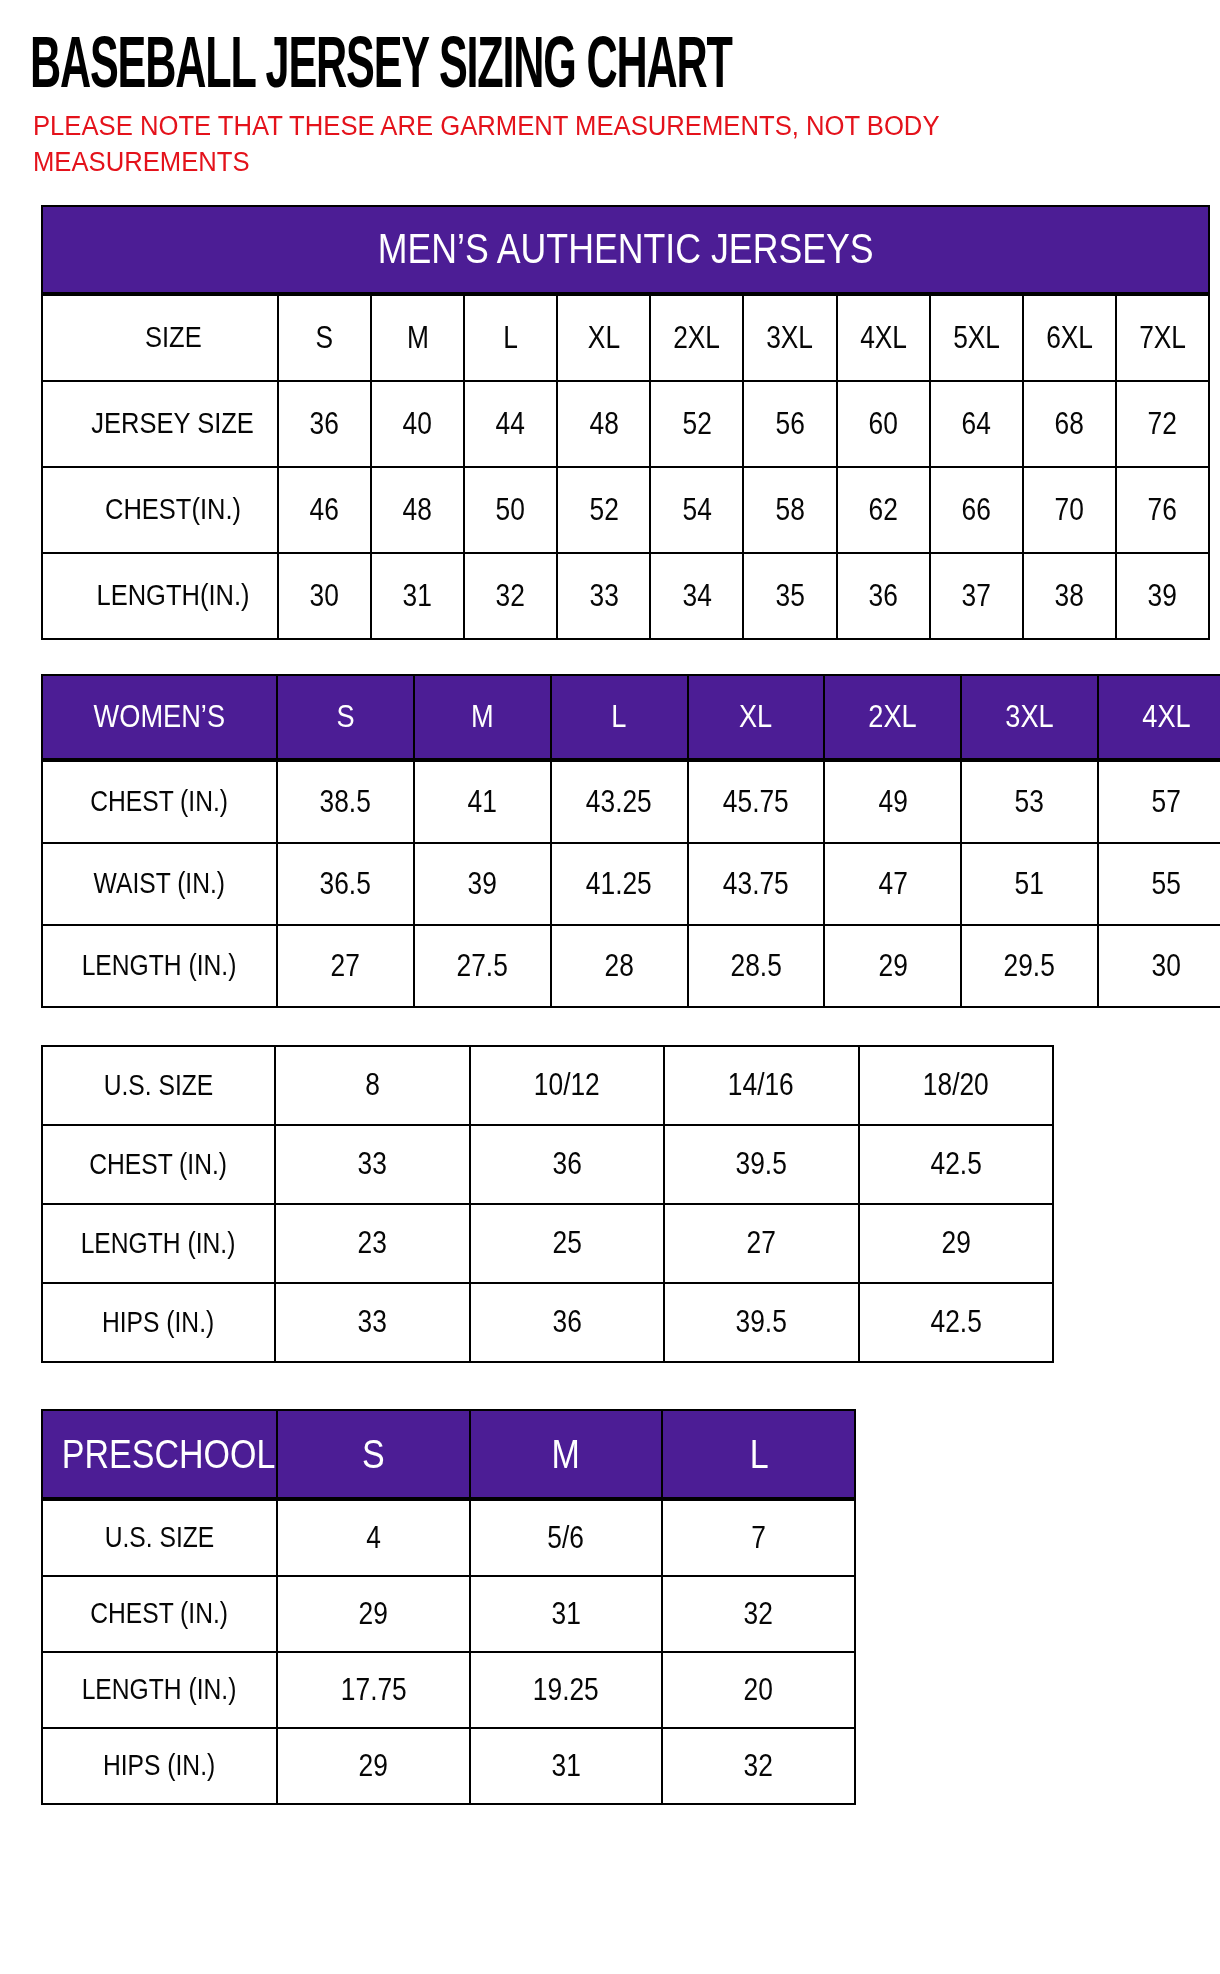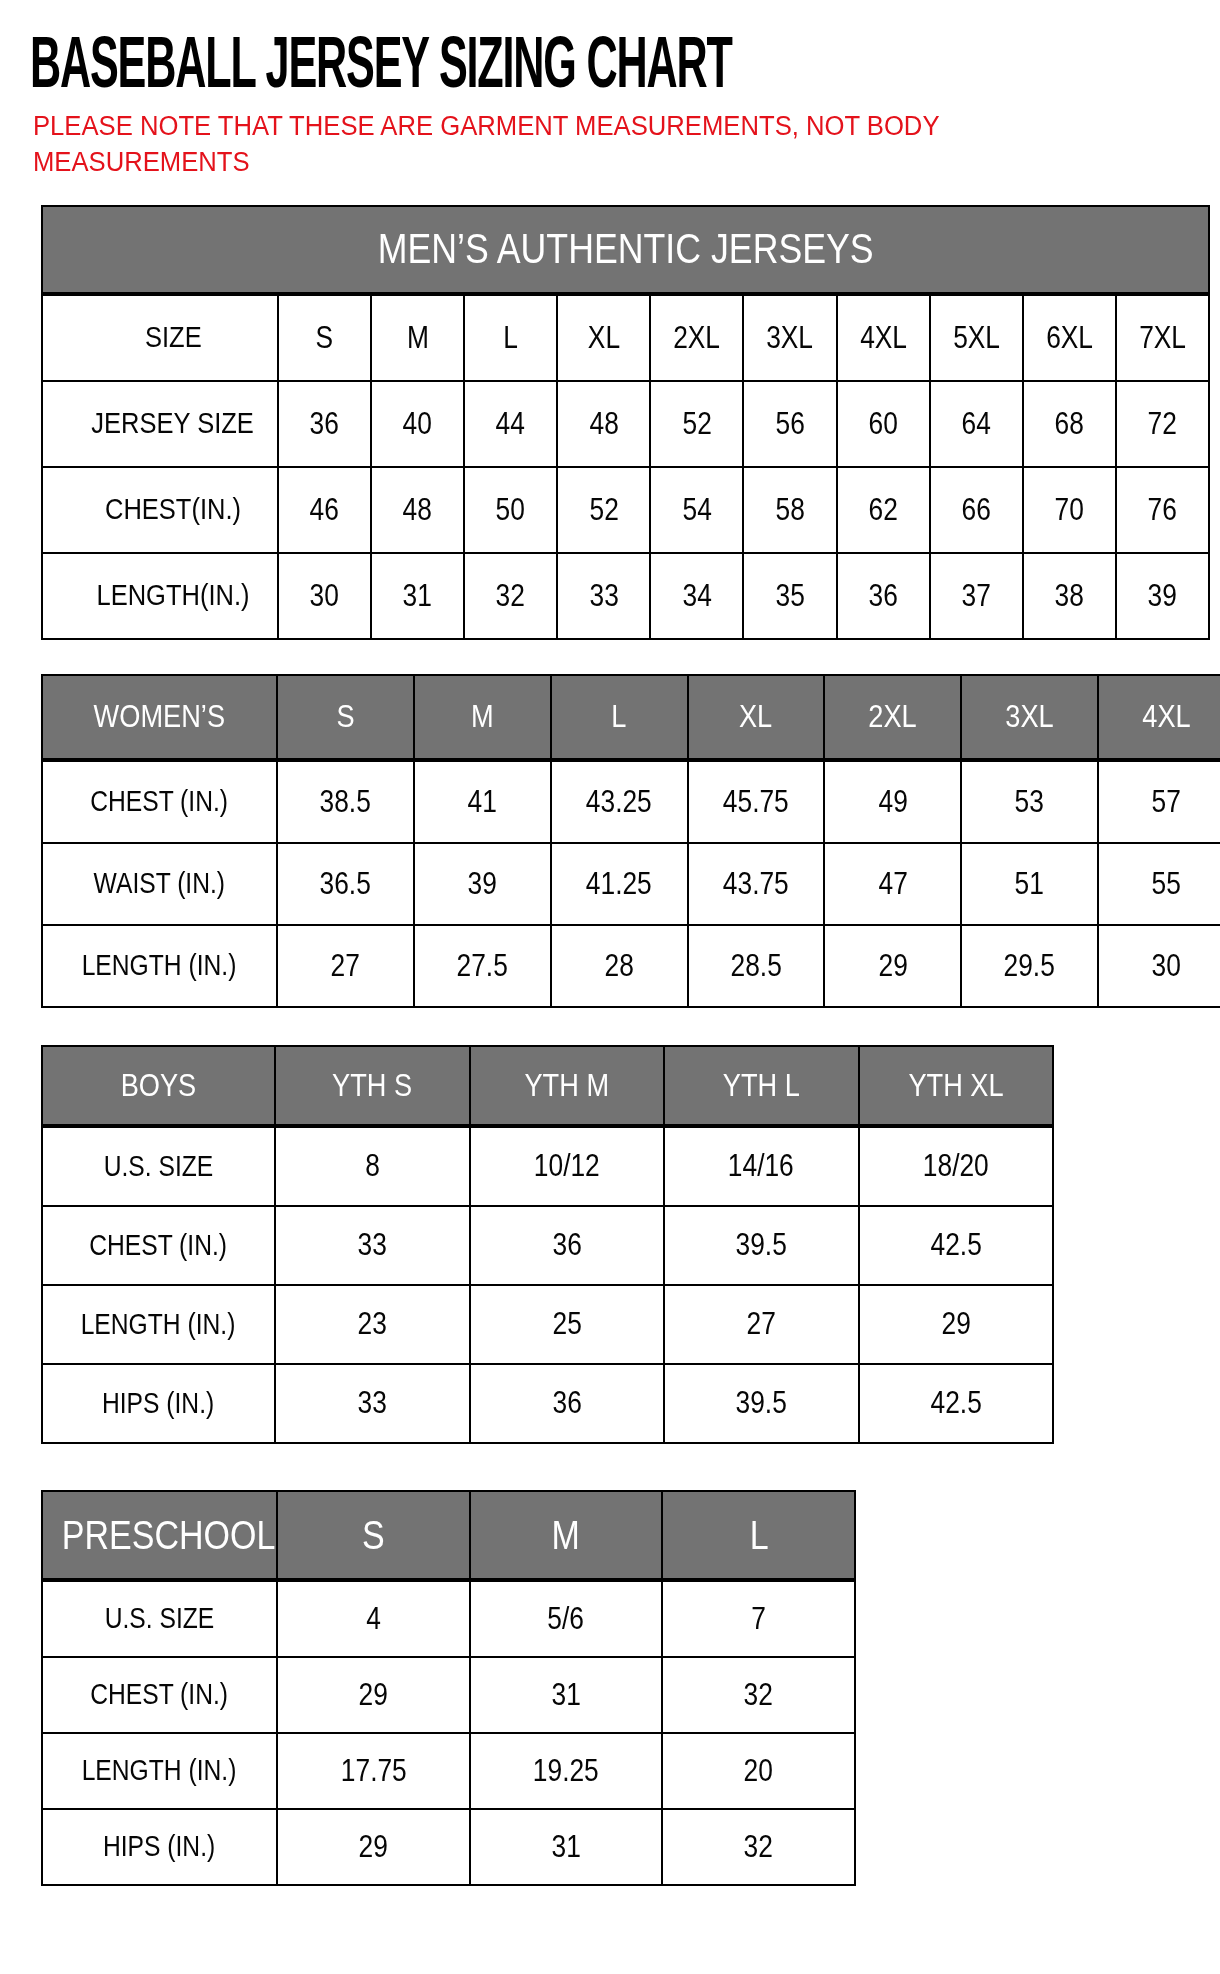--- a/index.html
+++ b/index.html
@@ -15,21 +15,21 @@
   .note{
     margin:10px 0 0 33px;font-size:27px;line-height:1.32;color:#e4121b;
     white-space:pre-line;transform:scaleX(0.95);transform-origin:left top;
   }
   .sz{border-collapse:collapse;table-layout:fixed;margin-left:41px;}
   .sz td{
     border:2px solid #000;text-align:center;vertical-align:middle;padding:0;
     color:#060606;
   }
   .sz tr.banner td,.sz tr.ghead td{
-    background:#737373;color:#ffffff;border-bottom:4px solid #000;
+    background:#4c1d95;color:#ffffff;border-bottom:4px solid #000;
   }
   .cx{display:inline-block;transform:scaleX(0.85);white-space:pre-line;line-height:1.15;}
 
   .t-mens{width:1169px;margin-top:24px;}
   .t-mens col.c-lbl{width:236px;}
   .t-mens td{height:84px;font-size:31px;}
   .t-mens tr.banner td{height:85px;font-size:42px;}
   .t-mens td.lbl{font-size:30px;padding-left:26px;}
 
   .t-womens{width:1195px;margin-top:34px;}
@@ -190,27 +190,20 @@
 <div>
     <table class="sz t-boys">
       <colgroup>
         <col class="c-lbl">
         <col>
         <col>
         <col>
         <col>
       </colgroup>
       <tbody>
-        <tr class="ghead">
-          <td class="lbl"><span class="cx">BOYS</span></td>
-          <td><span class="cx">YTH S</span></td>
-          <td><span class="cx">YTH M</span></td>
-          <td><span class="cx">YTH L</span></td>
-          <td><span class="cx">YTH XL</span></td>
-        </tr>
         <tr>
           <td class="lbl"><span class="cx">U.S. SIZE</span></td>
           <td class="val"><span class="cx">8</span></td>
           <td class="val"><span class="cx">10/12</span></td>
           <td class="val"><span class="cx">14/16</span></td>
           <td class="val"><span class="cx">18/20</span></td>
         </tr>
         <tr>
           <td class="lbl"><span class="cx">CHEST (IN.)</span></td>
           <td class="val"><span class="cx">33</span></td>

